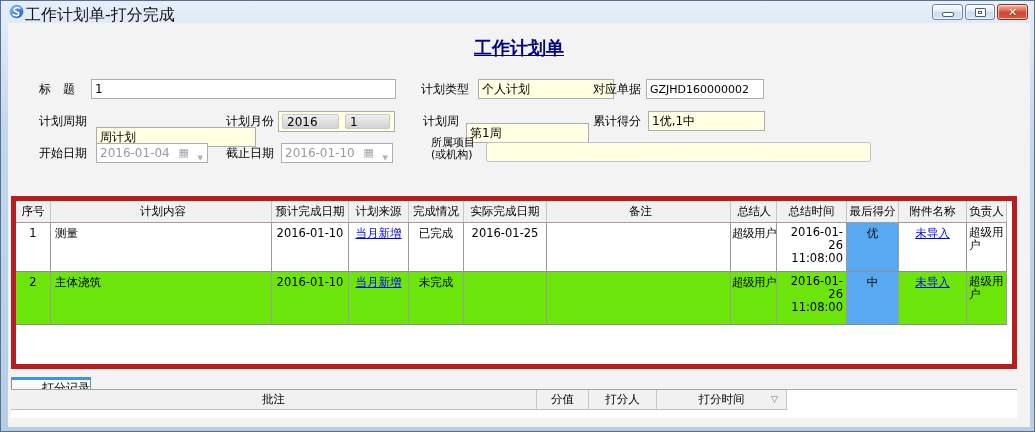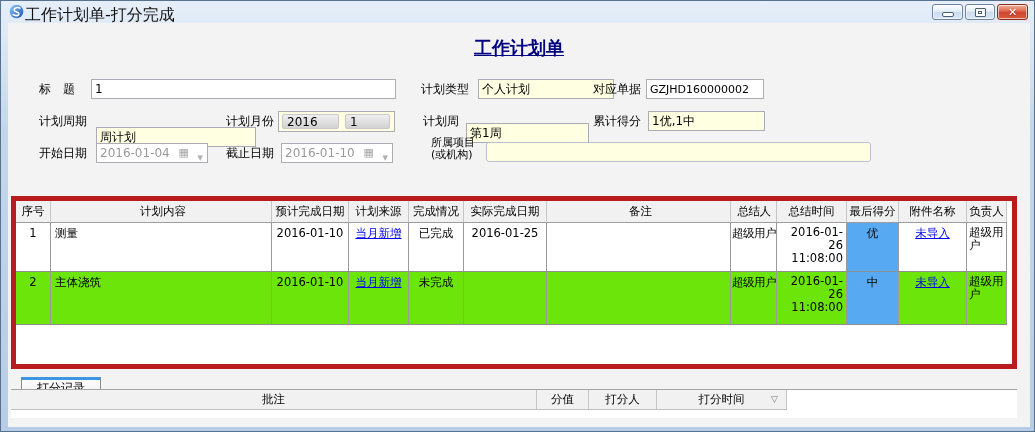--- a/index.html
+++ b/index.html
@@ -78,23 +78,23 @@
   .c6 { width:184px; padding-left:4px; }
   .c7 { width:46px; padding-left:1px; white-space:nowrap; letter-spacing:-0.5px; }
   .c8 { width:70px; text-align:right; padding-right:3px; line-height:13px; }
   .c9 { width:52px; text-align:center; }
   .c10 { width:68px; text-align:center; }
   .c11 { width:40px; padding-left:2px; line-height:13px; }
   .data .gc.score { background:#57A9F2; }
   .link { color:#0000EE; text-decoration:underline; cursor:pointer; white-space:nowrap;margin-top:29px; }
 
   
-  .tab { position:absolute; left:13px; top:354px; width:80px; height:21px;
+  .tab { position:absolute; left:3px; top:354px; width:80px; height:21px;
     background:linear-gradient(#FDFDFD,#EDEDED); border:1px solid #8A8A8A; border-bottom:none;
-    border-top:3px solid #3C96E4; text-align:center; line-height:16px; font-size:12px; }
+    border-top:3px solid #3C96E4; text-align:right; line-height:16px; font-size:12px; }
   .score-grid { position:absolute; left:3px; top:366px; width:1006px; height:29px;
     background:#fff; border-top:1px solid #A5A5A5; }
   .s-head { display:flex; height:20px; font-size:11.5px; background:#F1F1F1;
     border-bottom:1px solid #BEBEBE; width:776px; border-right:1px solid #C6C6C6; }
   .sc { flex:none; border-right:1px solid #C6C6C6; text-align:center; line-height:19px;
     white-space:nowrap; overflow:hidden; position:relative; }
   .s0 { width:526px; } .s1 { width:52px; } .s2 { width:68px; } .s3 { width:130px; }
   .sort { position:absolute; right:8px; top:0; font-size:9px; color:#7A7A7A; }
 </style>
 </head>

